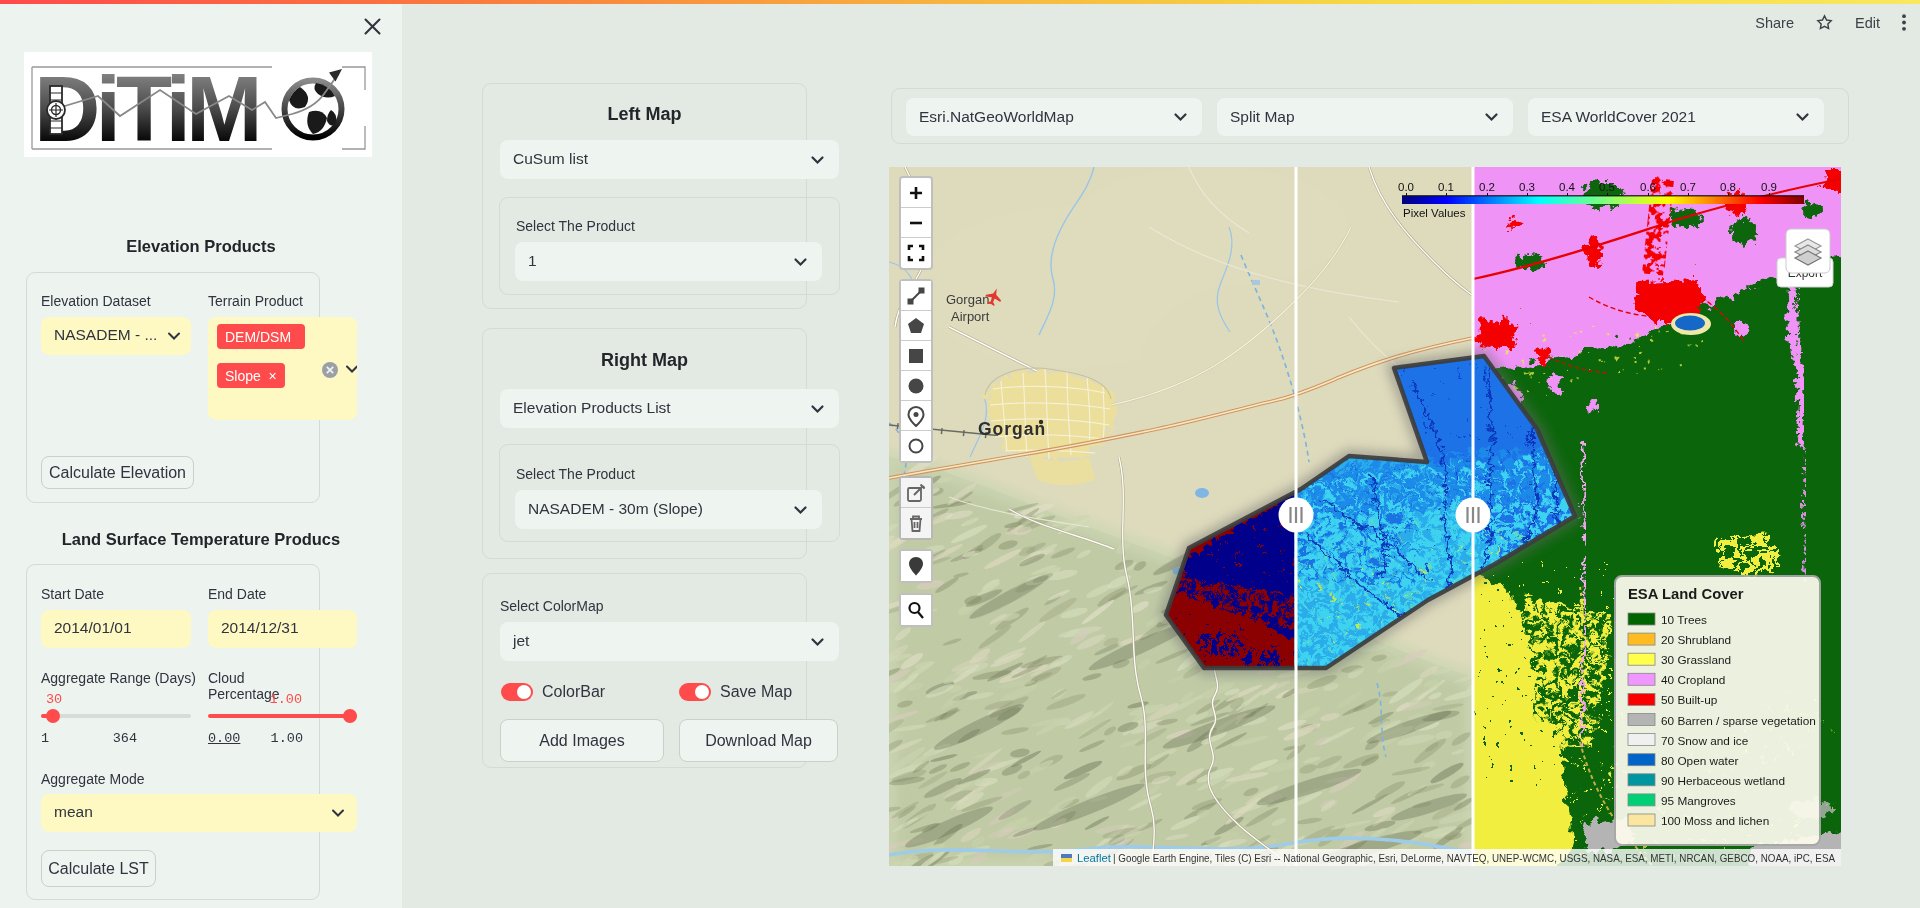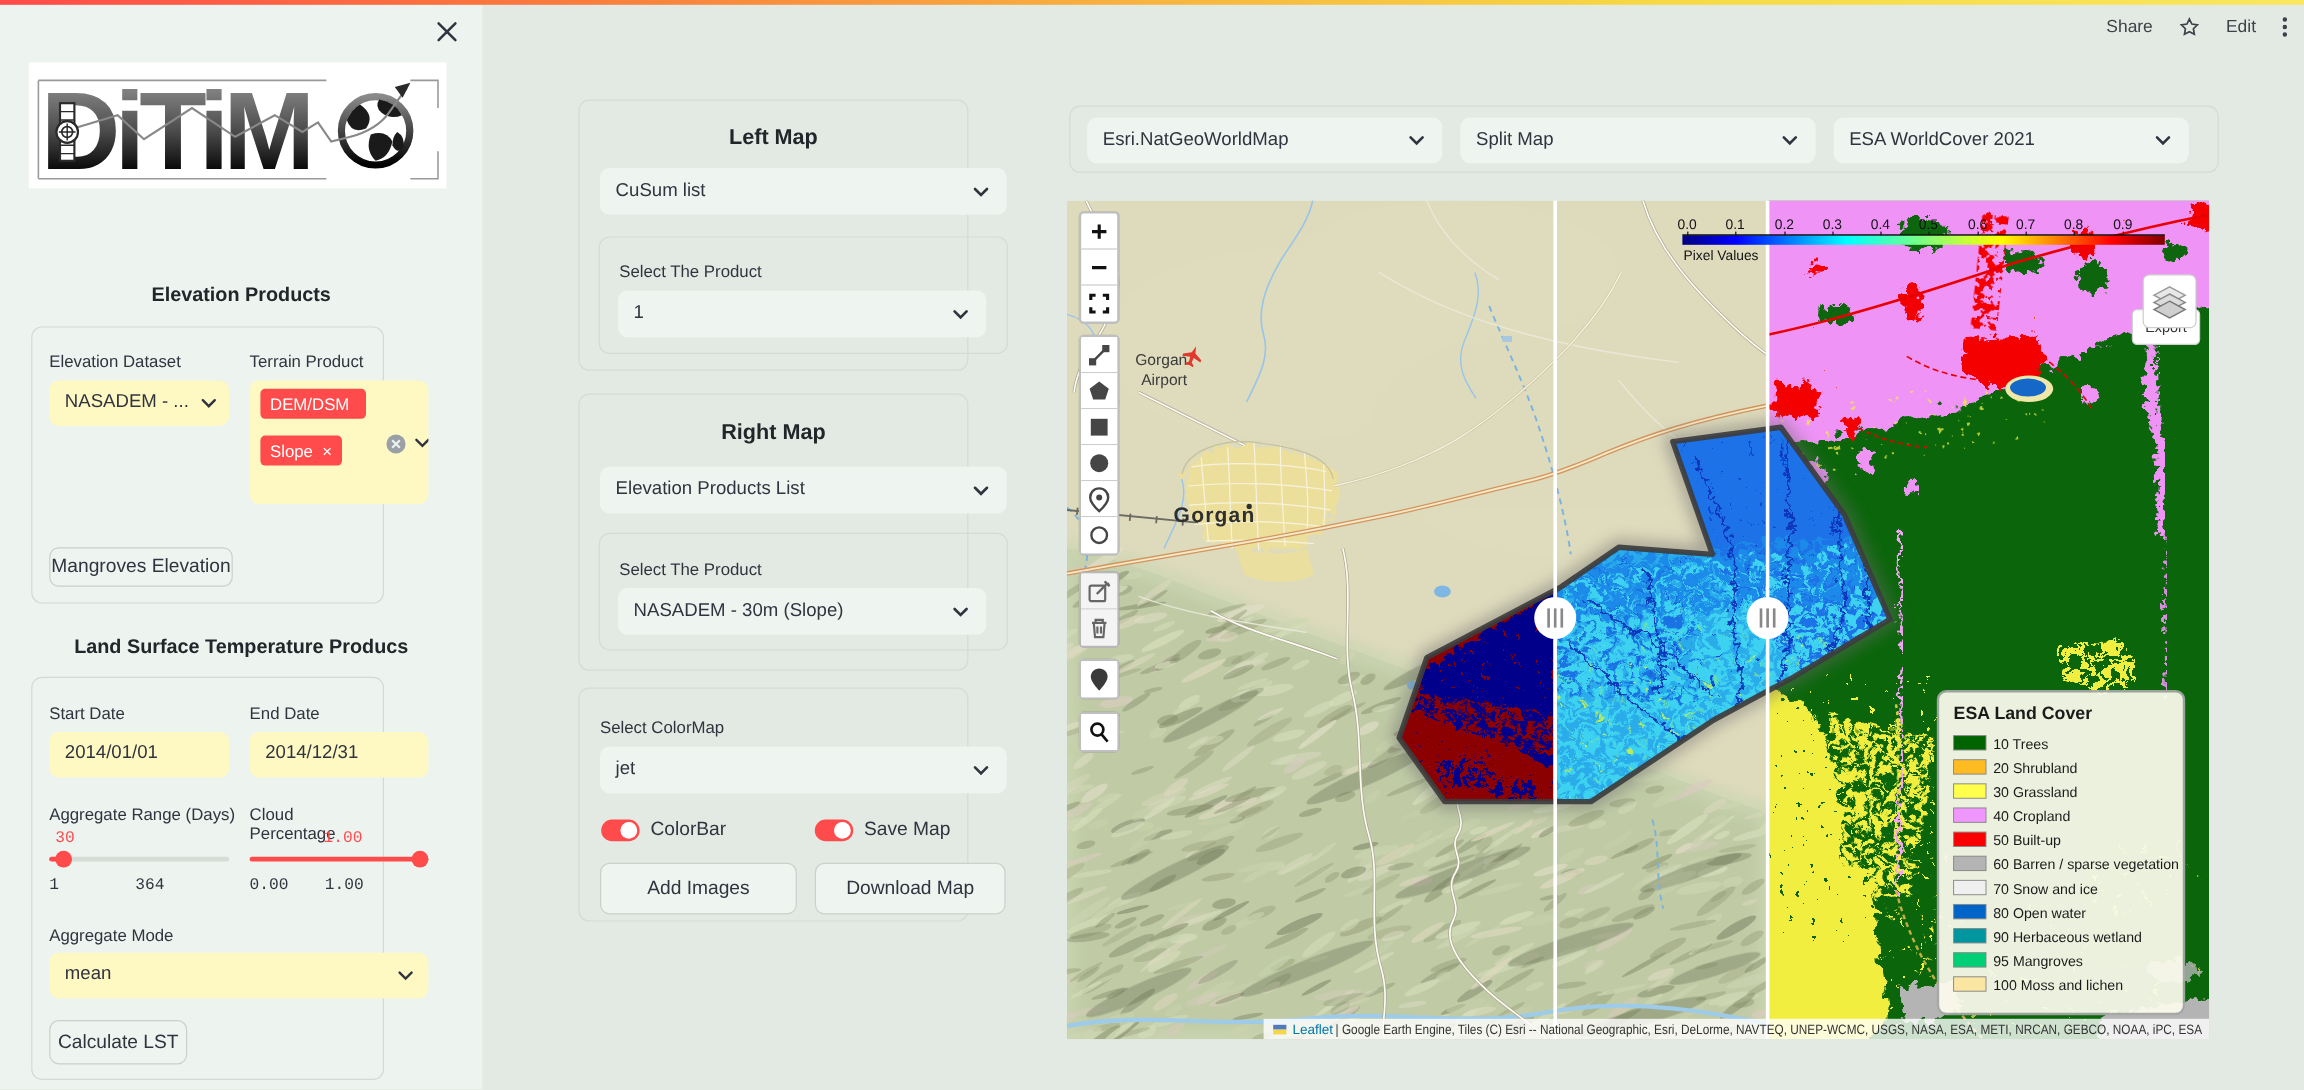--- a/index.html
+++ b/index.html
@@ -113,21 +113,21 @@
       <div class="tag" style="left:9px; top:7px; width:88px;">DEM/DSM</div>
       <div class="tag" style="left:9px; top:46px;">Slope&nbsp;&nbsp;×</div>
       <svg class="chev" style="left:113px; top:44px;" width="18" height="18" viewBox="0 0 18 18">
           <circle cx="9" cy="9" r="8" fill="#9aa0a6"></circle>
           <path d="M5.8 5.8 L12.2 12.2 M12.2 5.8 L5.8 12.2" stroke="#edf3ee" stroke-width="1.8"></path>
         </svg>
       <svg class="chev" style="left:137px; top:46px;" width="14" height="12" viewBox="0 0 14 12" fill="none" stroke="#31333F" stroke-width="2" stroke-linecap="round">
           <path d="M2 3.5 L7 8.5 L12 3.5"></path>
         </svg>
     </div>
-    <div class="btn" style="left:14px; top:183px; width:153px; height:33px;">Mangroves Elevation</div>
+    <div class="btn" style="left:14px; top:183px; width:153px; height:33px;">Calculate Elevation</div>
   </div>
 
   <div class="h3" style="top:526px">Land Surface Temperature Producs</div>
 
   <div class="sb-box" style="top:560px; height:336px;">
     <span class="lbl" style="left:14px; top:21px;">Start Date</span>
     <span class="lbl" style="left:181px; top:21px;">End Date</span>
     <div class="widget" style="left:14px; top:45px; width:150px; height:38px;">
         <span class="wtext">2014/01/01</span>
       </div>
@@ -141,21 +141,21 @@
     <span class="mono" style="position:absolute; left:19px; top:127px; color:#ff4b4b;">30</span>
     <div style="position:absolute; left:14px; top:149px; width:150px; height:4px; background:#d5ded6; border-radius:2px;"></div>
     <div style="position:absolute; left:14px; top:149px; width:12px; height:4px; background:#ff4b4b; border-radius:2px;"></div>
     <div style="position:absolute; left:19px; top:144px; width:14px; height:14px; background:#ff4b4b; border-radius:50%;"></div>
     <span class="mono" style="position:absolute; left:14px; top:166px;">1</span>
     <span class="mono" style="position:absolute; right:182px; top:166px;">364</span>
 
     <span class="mono" style="position:absolute; right:17px; top:127px; color:#ff4b4b;">1.00</span>
     <div style="position:absolute; left:181px; top:149px; width:149px; height:4px; background:#ff4b4b; border-radius:2px;"></div>
     <div style="position:absolute; left:316px; top:144px; width:14px; height:14px; background:#ff4b4b; border-radius:50%;"></div>
-    <span class="mono" style="position:absolute; left:181px; top:166px;">0.00</span>
+    <span class="mono" style="position:absolute; left:181px; top:166px;text-decoration:underline;">0.00</span>
     <span class="mono" style="position:absolute; right:16px; top:166px;">1.00</span>
 
     <span class="lbl" style="left:14px; top:206px;">Aggregate Mode</span>
     <div class="widget" style="left:14px; top:229px; width:316px; height:38px;">
       <span class="wtext">mean</span>
       <svg class="chev" style="right:12px; top:13px;" width="14" height="12" viewBox="0 0 14 12" fill="none" stroke="#31333F" stroke-width="2" stroke-linecap="round">
           <path d="M2 3.5 L7 8.5 L12 3.5"></path>
         </svg>
     </div>
     <div class="btn" style="left:14px; top:285px; width:115px; height:37px;">Calculate LST</div>

